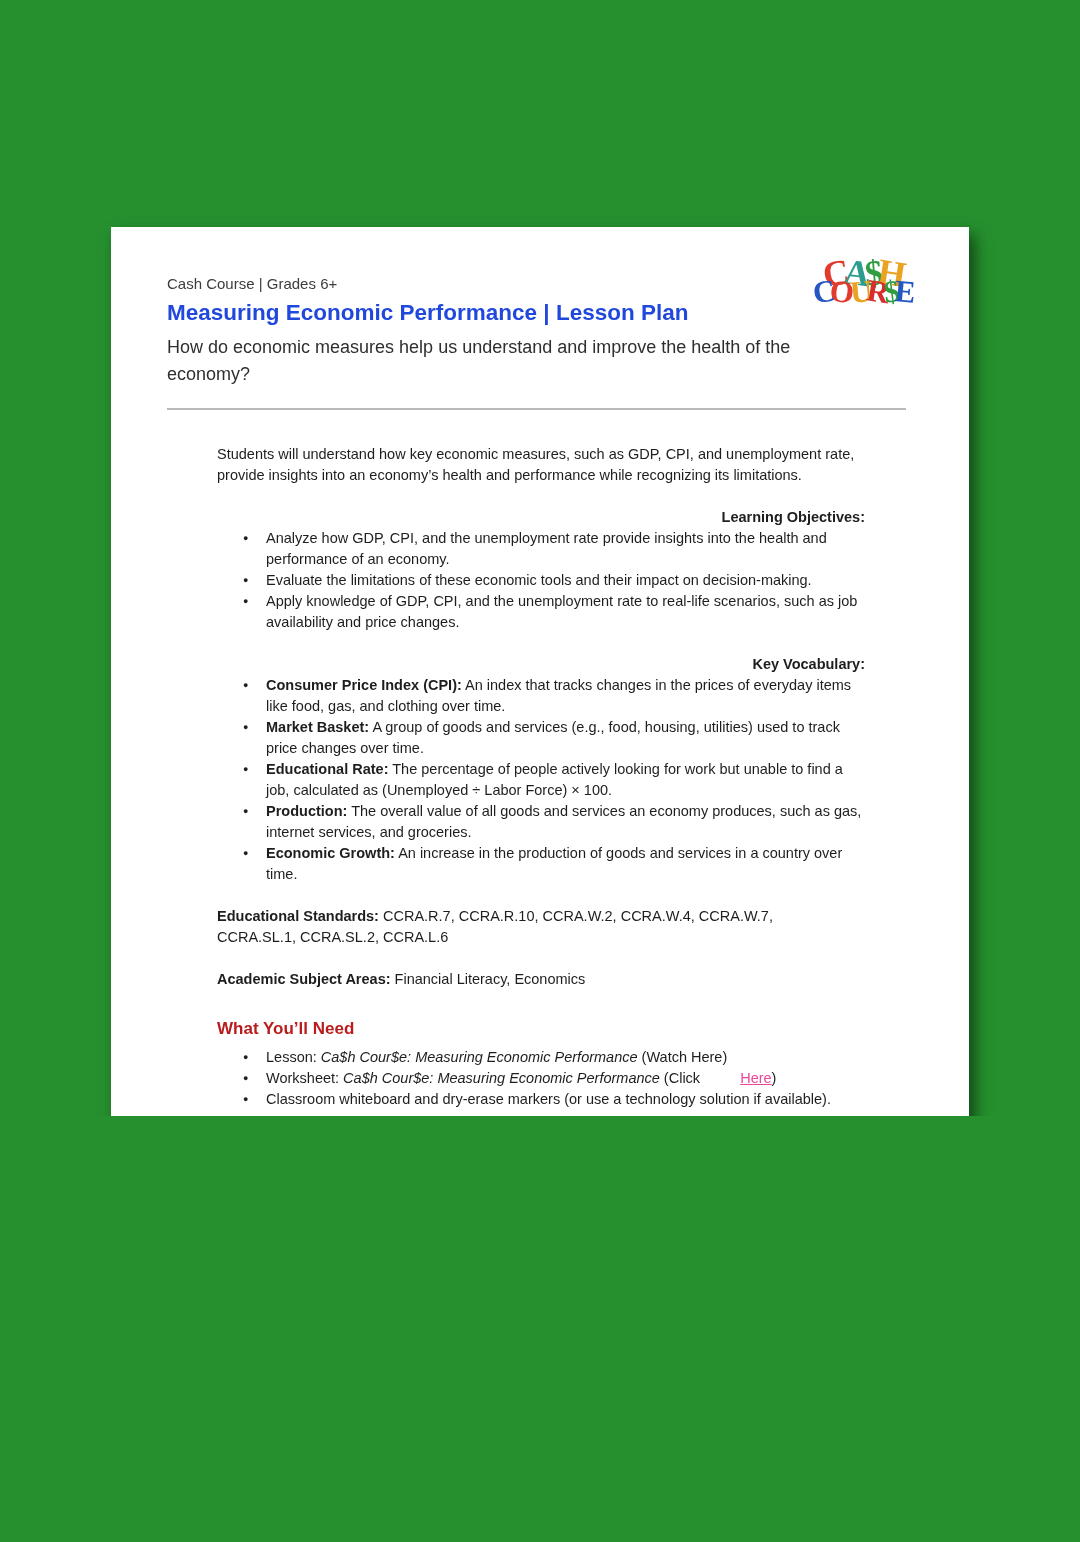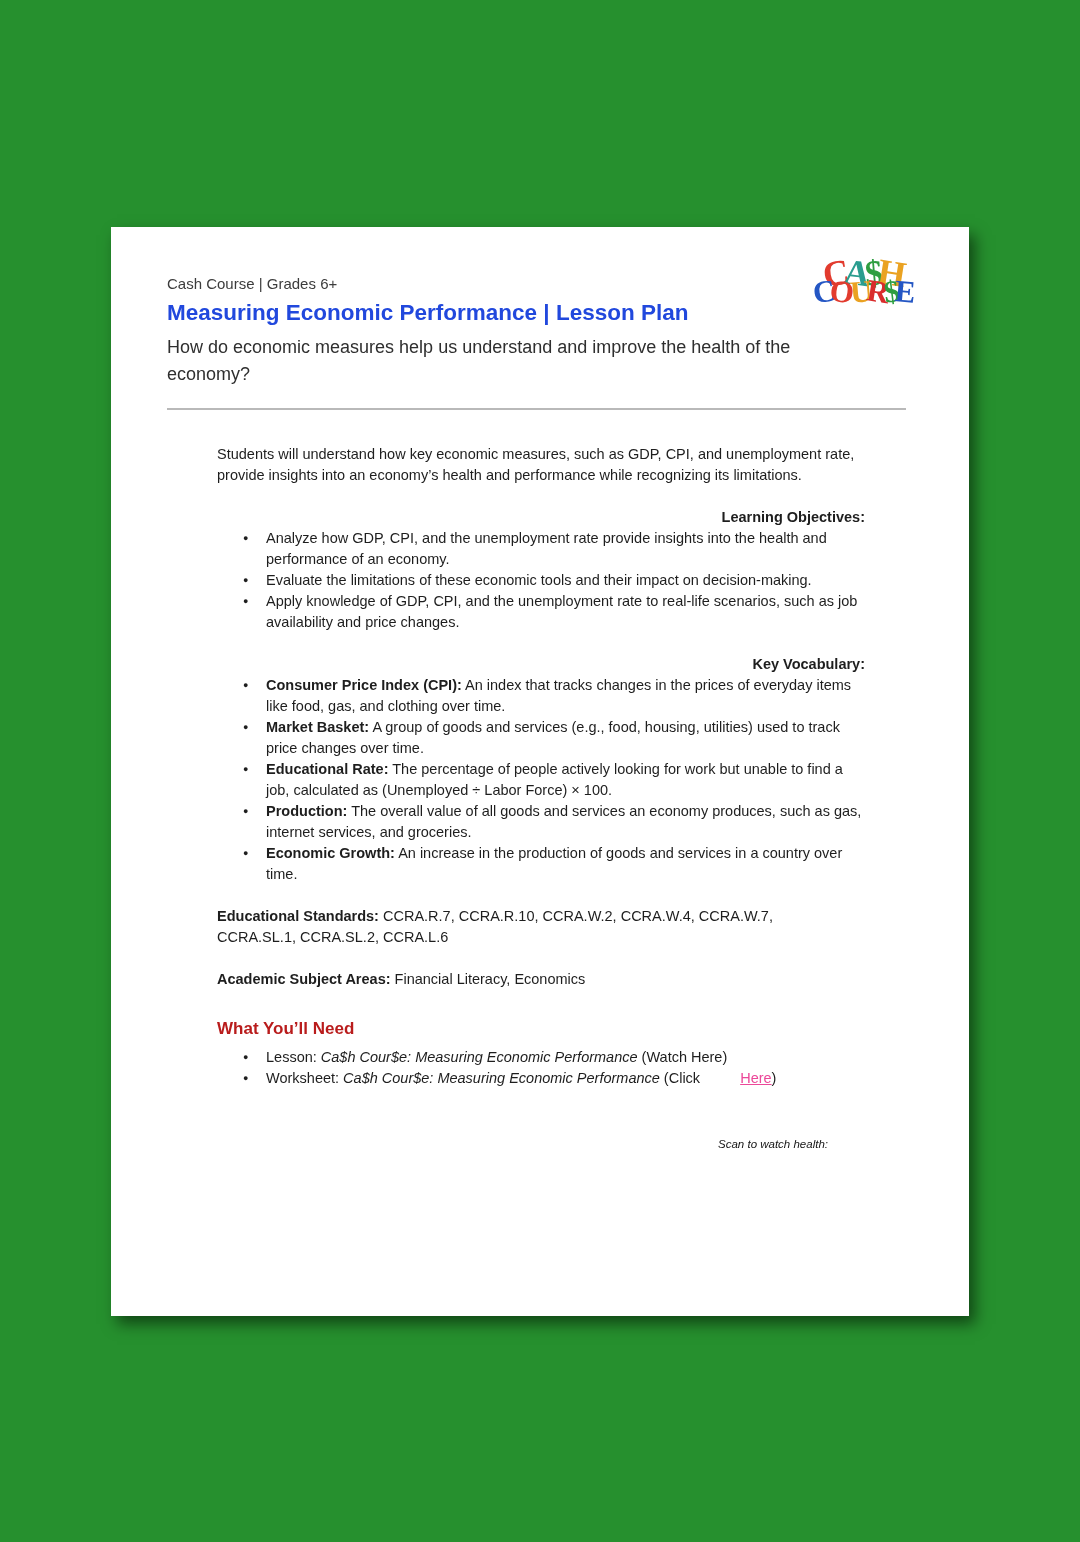--- a/index.html
+++ b/index.html
@@ -2,21 +2,21 @@
 <html><head>
 <meta charset="utf-8">
 <style>
   html,body{margin:0;padding:0;}
   body{
     width:1080px;height:1542px;
     background:#26902e;
     font-family:"Liberation Sans", sans-serif;
     -webkit-font-smoothing:antialiased;
   }
-  .canvas{position:relative;width:1080px;height:1542px;overflow:hidden;}
+  .canvas{position:relative;width:1080px;height:1116px;overflow:hidden;}
   .page{
     position:absolute;left:111px;top:227px;
     width:858px;height:1089px;
     background:#ffffff;
     box-shadow:6px 8px 14px rgba(0,12,0,0.55);
     padding:48px 0 0 56px;
     box-sizing:border-box;
   }
   
   .eyebrow{font-size:15px;color:#3c3c3c;margin:0;}
@@ -89,19 +89,20 @@
       </ul>
 
       <p class="sp standards"><span class="b">Educational Standards:</span><span> CCRA.R.7, CCRA.R.10, CCRA.W.2, CCRA.W.4, CCRA.W.7, CCRA.SL.1, CCRA.SL.2, CCRA.L.6</span></p>
 
       <p class="sp"><span class="b">Academic Subject Areas:</span><span> Financial Literacy, Economics</span></p>
 
       <h2 class="need-heading">What You’ll Need</h2>
       <ul class="bullets">
         <li><span>Lesson: </span><span class="i">Ca$h Cour$e: Measuring Economic Performance</span><span>  (Watch Here)</span></li>
         <li><span>Worksheet: </span><span class="i">Ca$h Cour$e: Measuring Economic Performance</span><span> (Click </span><a class="link">Here</a><span>)</span></li>
+        <li><span>Classroom whiteboard and dry-erase markers (or use a technology solution if available).</span></li>
       </ul>
 
       <div class="scan">Scan to watch health:</div>
 
     </div>
   </div>
 </div>
 
 </body></html>

